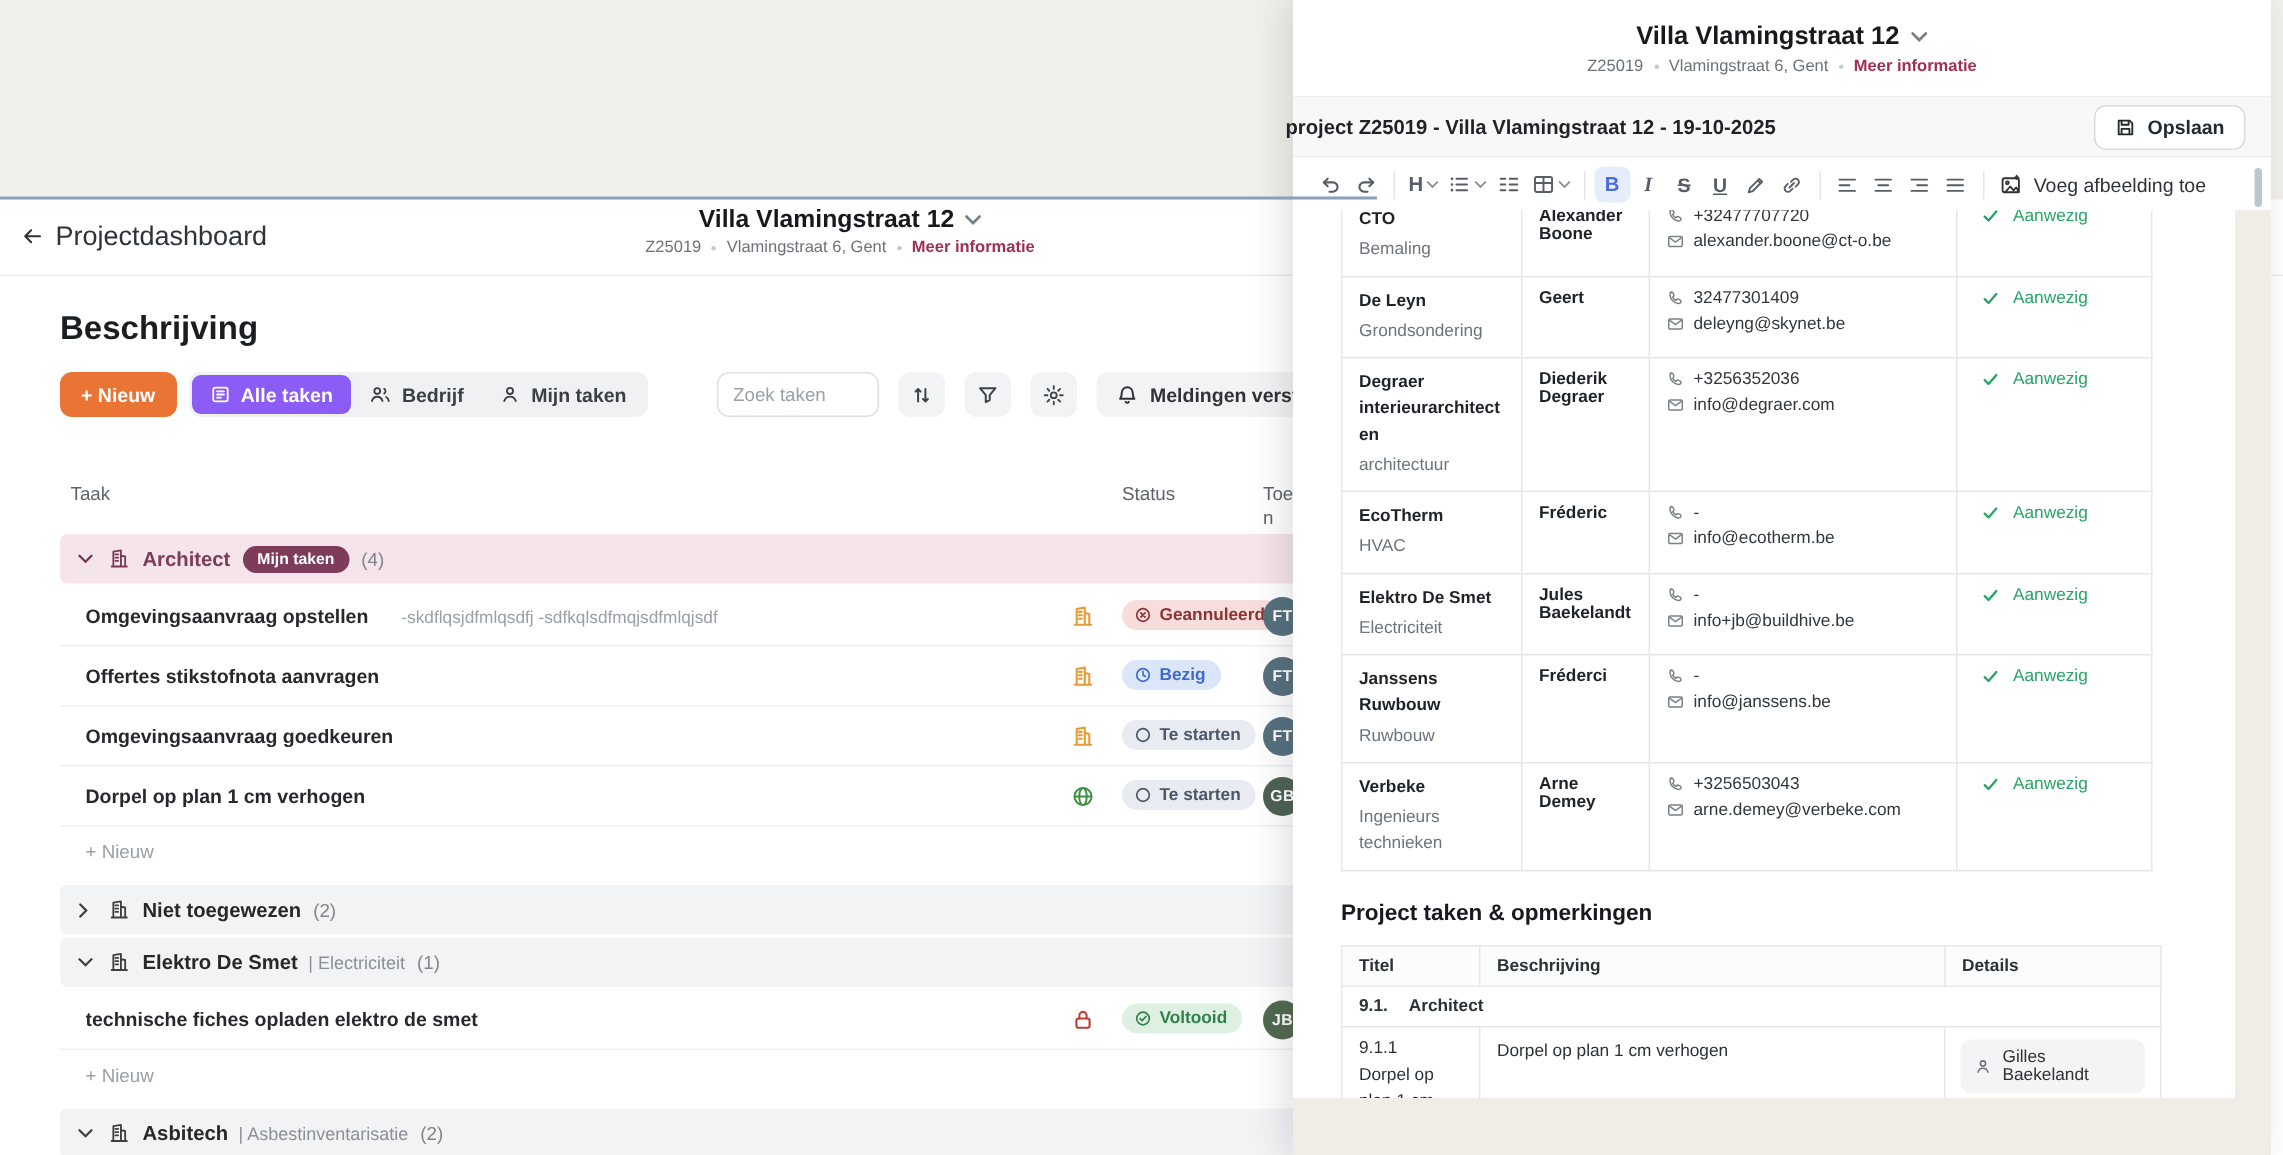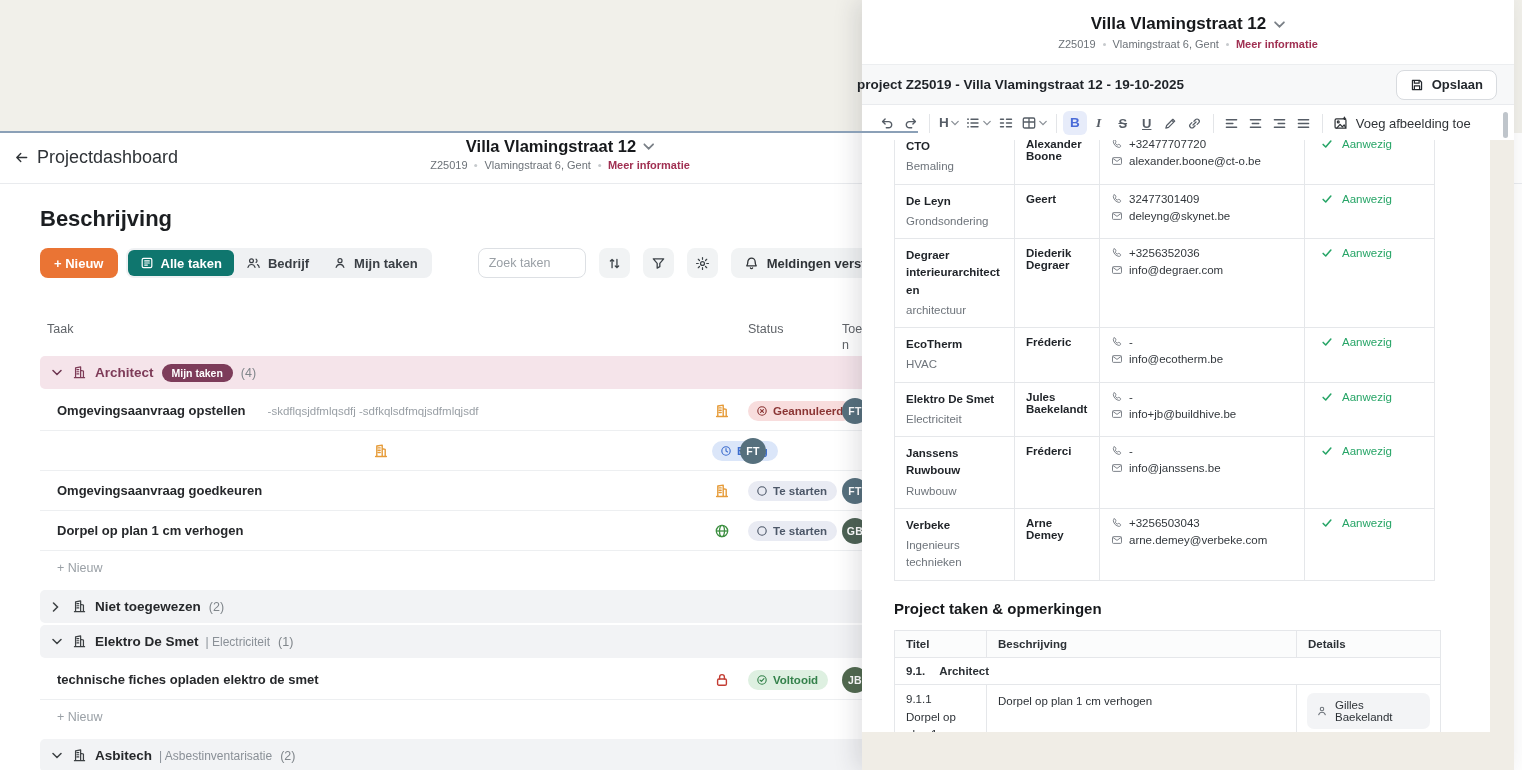--- a/index.html
+++ b/index.html
@@ -21,21 +21,21 @@
   .l-sub{margin-top:3px;font-size:11px;color:#6c7278;display:flex;align-items:center;gap:7px;justify-content:center}
   .dot{width:3px;height:3px;border-radius:50%;background:#c6cacd}
   .more-link{color:#a03052;font-weight:bold;cursor:pointer}
   .l-content{width:920px;box-sizing:border-box;padding:22px 0 0 40px}
   .l-content h1{margin:0;font-size:22px;font-weight:bold;color:#1b1e21}
 
   .l-toolbar{display:flex;align-items:center;margin-top:16px;height:30px}
   .btn-orange{display:inline-flex;align-items:center;gap:6px;background:#ea7434;color:#fff;border:none;border-radius:8px;height:30px;padding:0 14px;font-size:13px;font-weight:bold;font-family:inherit;cursor:pointer}
   .seg{display:flex;align-items:center;background:#eff1f3;border-radius:8px;padding:2px;margin-left:8px;height:30px;box-sizing:border-box}
   .seg-item{display:flex;align-items:center;gap:7px;padding:0 12px;height:26px;border-radius:6px;font-size:13px;font-weight:bold;color:#3a3f45;cursor:pointer}
-  .seg-item.active{background:#0f766e;color:#fff}
+  .seg-item.active{background:#8b5cf6;color:#fff}
   .search{margin-left:46px;width:108px;height:30px;box-sizing:border-box;border:1px solid #dde0e4;border-radius:8px;padding:0 10px;font-size:12.5px;font-family:inherit;color:#23282d;outline:none}
   .search::placeholder{color:#9aa0a6}
   .icon-btn{width:31px;height:30px;display:flex;align-items:center;justify-content:center;background:#f1f3f4;border:none;border-radius:8px;margin-left:13px;color:#3c4348;cursor:pointer}
   .btn-gray{display:inline-flex;align-items:center;gap:8px;background:#f1f3f4;border:none;border-radius:8px;height:30px;padding:0 13px;margin-left:13px;font-size:13px;font-weight:bold;color:#2f3337;font-family:inherit;cursor:pointer}
 
   .cols{display:grid;grid-template-columns:minmax(0,1fr) 36px 102px 78px;margin-top:44px;padding-left:7px;align-items:start;font-size:12.5px;color:#5f6368;min-height:34px}
   .c-assign{width:64px;word-break:break-all;line-height:1.25}
   .c-status{padding-left:8px}
 
   .grp{display:flex;align-items:center;height:33px;border-radius:5px;background:#f2f3f5;padding-left:12px;margin-bottom:2px;cursor:pointer}
@@ -258,20 +258,23 @@
                 <circle cx="8" cy="8" r="5.6"></circle>
                 <path d="m6.1 6.1 3.8 3.8m0-3.8-3.8 3.8"></path>
               </svg>
             </span>
             <span>Geannuleerd</span>
           </span></div>
       <div class="t-av av-ft">FT</div>
     </div>
 
     <div class="trow">
+      <div class="t-main">
+          <span class="t-title">Offertes stikstofnota aanvragen</span>
+        </div>
       <span class="t-ico">
           <svg width="16" height="16" viewBox="0 0 16 16" fill="none" stroke="#e69b38" stroke-width="1.4" stroke-linecap="round" stroke-linejoin="round">
             <path d="M3.8 13.5V3l5.4-.9v11.4M9.2 5.7l3 .7v7.1M5.3 4.9h1.9M5.3 7.2h1.9M5.3 9.5h1.9M2.6 13.5h10.8"></path>
           </svg>
         </span>
       <div class="t-status"><span class="badge b-busy">
             <span>
               <svg width="12" height="12" viewBox="0 0 16 16" fill="none" stroke="currentColor" stroke-width="1.5" stroke-linecap="round">
                 <circle cx="8" cy="8" r="5.6"></circle>
                 <path d="M8 4.8V8l2.1 1.3"></path>

